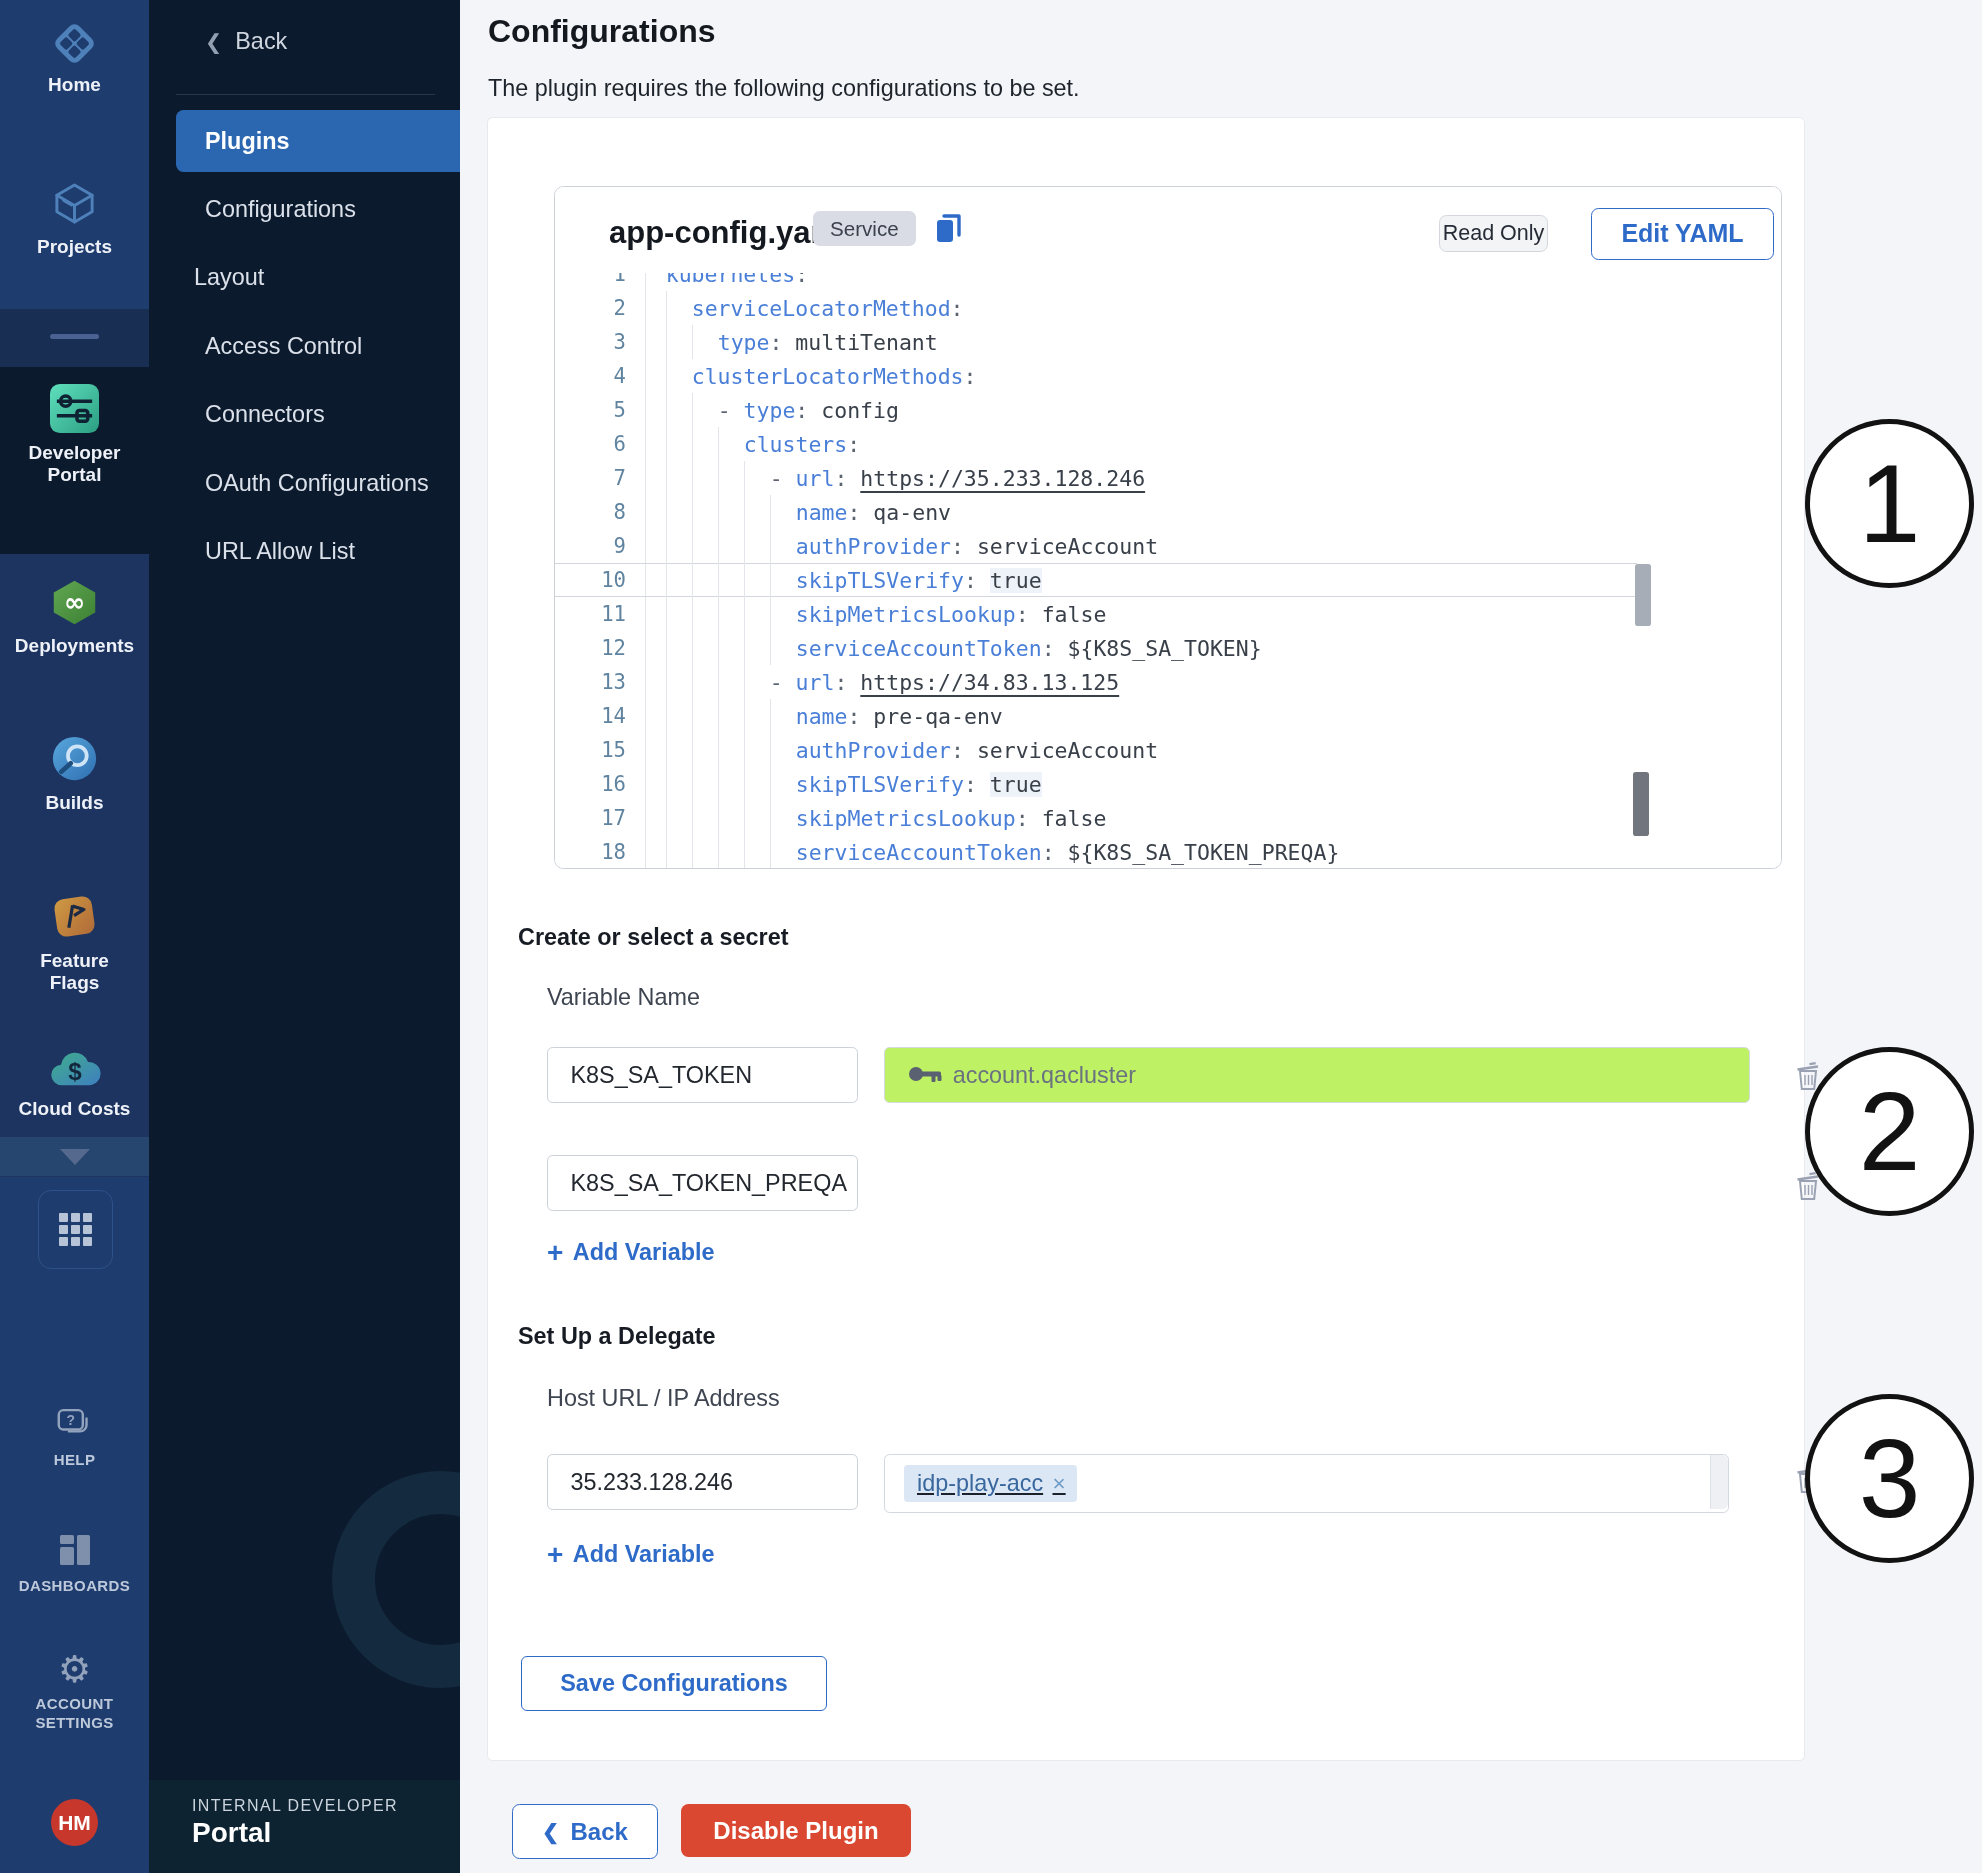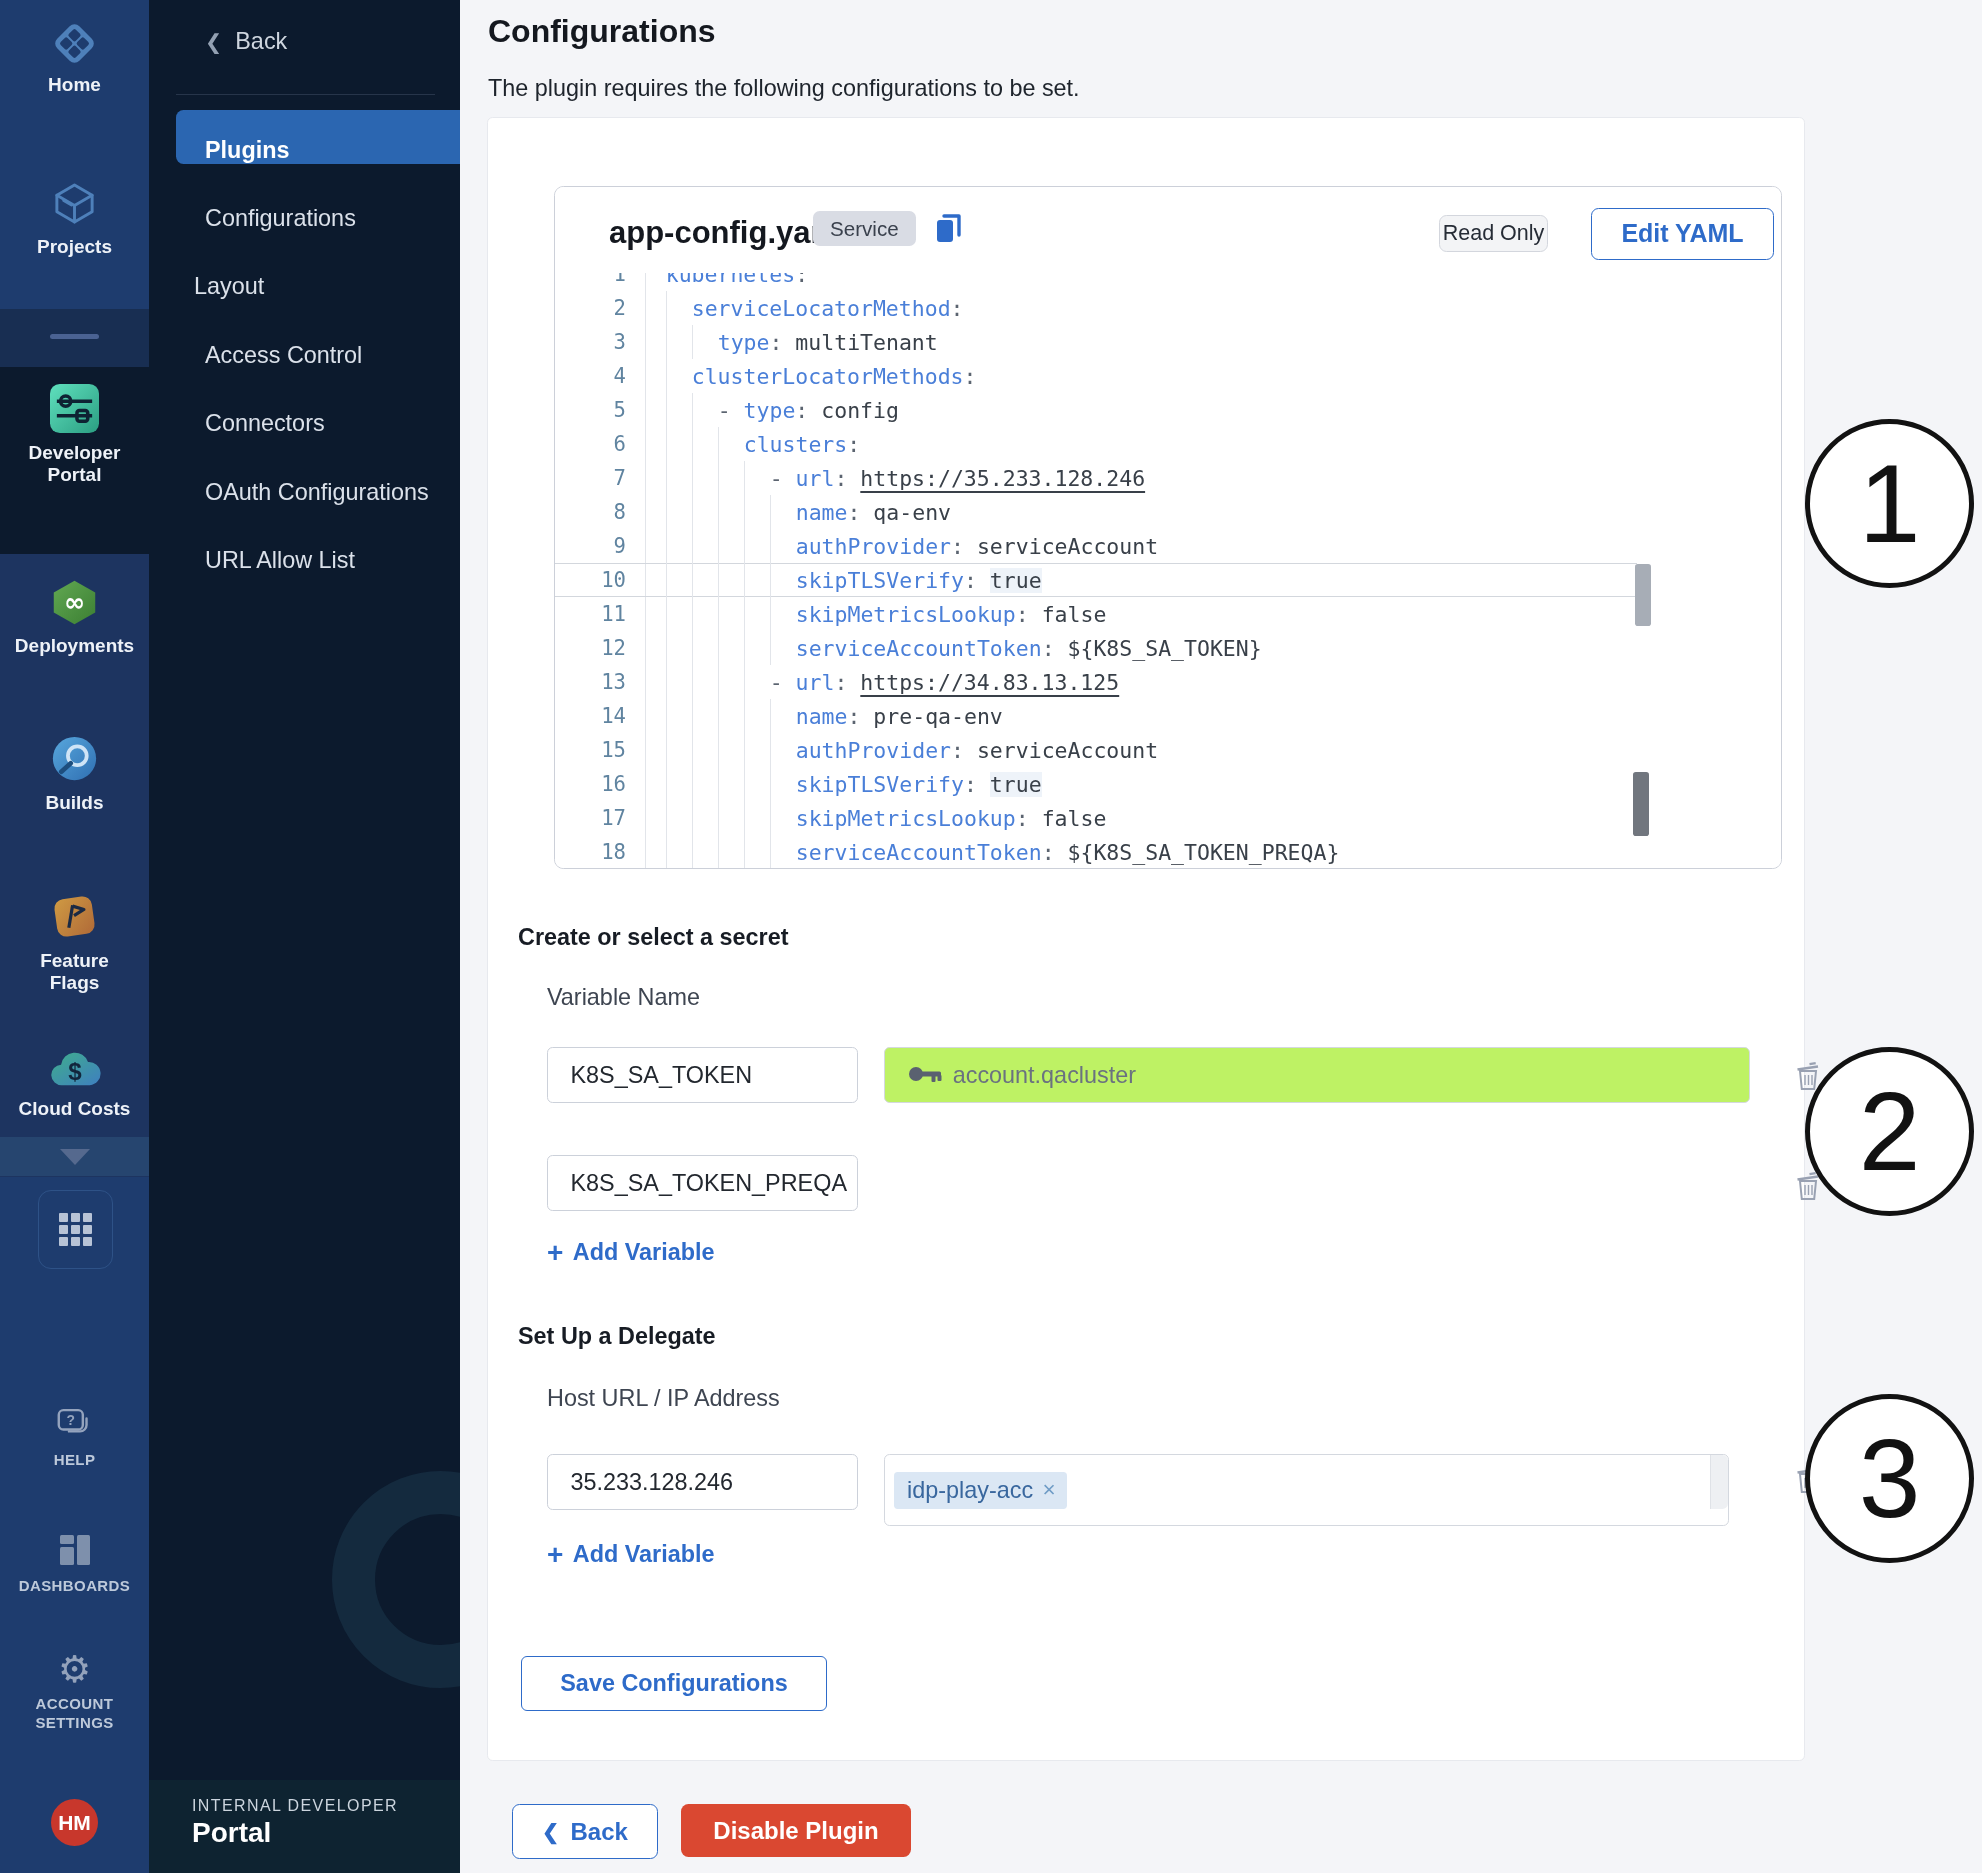--- a/index.html
+++ b/index.html
@@ -27,21 +27,21 @@
           color:#fff;font-size:21px;font-weight:bold;}
   .gear-glyph{font-size:37px;color:#93a2bb;line-height:37px;}
 
   
   .sidenav{position:absolute;left:149px;top:0;width:311px;height:1874px;background:#0c1a2d;z-index:4;overflow:hidden;}
   .ring{position:absolute;border-radius:50%;border:43px solid #142a3e;}
   .back-row{position:absolute;left:56px;top:28px;display:flex;align-items:center;cursor:pointer;}
   .back-chev{color:#93a0b2;font-size:20.6px;margin-right:13px;}
   .back-txt{color:#cfd6df;font-size:23.4px;}
   .nav-div{position:absolute;left:27px;top:94px;width:259px;height:0.9px;background:#27354a;}
-  .nav-item{position:absolute;left:0;width:311px;height:54px;display:flex;align-items:flex-end;padding-left:56px;box-sizing:border-box;
+  .nav-item{position:absolute;left:0;width:311px;height:62px;display:flex;align-items:center;padding-left:56px;box-sizing:border-box;
             color:#dbe1ea;font-size:23.4px;cursor:pointer;}
   .nav-item.active{left:27px;width:284px;background:#2b66b1;border-radius:7.5px 0 0 7.5px;color:#fff;font-weight:bold;padding-left:29px;}
   .side-footer{position:absolute;left:0;top:1780px;width:311px;height:94px;background:#0e2331;}
   .foot-eyebrow{position:absolute;left:43px;top:17px;font-size:16px;letter-spacing:1.4px;color:#ccd5de;}
   .foot-title{position:absolute;left:43px;top:37px;font-size:28px;font-weight:bold;color:#fff;}
 
   
   .main-title{position:absolute;left:488px;top:13px;font-size:32px;font-weight:bold;color:#14181f;}
   .main-sub{position:absolute;left:488px;top:75px;font-size:23.4px;color:#1e242c;}
   .card{position:absolute;left:487px;top:117px;width:1316px;height:1642px;background:#fff;border:0.9px solid #e7e9ee;border-radius:5.6px;}
@@ -72,22 +72,22 @@
   .sb-thumb{position:absolute;width:16px;border-radius:2.8px;}
 
   
   .sec-title{position:absolute;font-size:23.4px;font-weight:bold;color:#171c24;}
   .fld-label{position:absolute;font-size:23.4px;color:#3e4551;}
   .name-input{position:absolute;left:547px;width:311px;height:56px;background:#fff;border:0.9px solid #ccd1da;border-radius:5.6px;
               box-sizing:border-box;display:flex;align-items:center;padding-left:22.5px;font-size:23.4px;color:#23282f;}
   .secret-box{position:absolute;left:884px;width:866px;height:56px;background:#bef264;border:0.9px solid #d4d8df;border-radius:5.6px;
               box-sizing:border-box;display:flex;align-items:center;padding-left:22.5px;cursor:pointer;}
   .secret-box .stxt{margin-left:11.2px;font-size:23.4px;color:#6a7280;}
-  .tags-box{position:absolute;left:884px;width:845px;height:72px;background:#fff;border:0.9px solid #d4d8df;border-radius:5.6px;
-            box-sizing:border-box;display:flex;align-items:center;padding-left:9px;position:absolute;}
+  .tags-box{position:absolute;left:884px;width:845px;height:59px;background:#fff;border:0.9px solid #d4d8df;border-radius:5.6px;
+            box-sizing:border-box;display:flex;align-items:center;padding-left:19px;position:absolute;text-decoration:underline;}
   .tag-chip{display:flex;align-items:center;background:#dbe7f4;border-radius:3.7px;height:37px;padding:0 11.2px 0 13px;
             font-size:23.4px;color:#39679e;}
   .tag-x{margin-left:9.4px;color:#6f9cc6;font-size:22.5px;cursor:pointer;}
   .tags-scroll{position:absolute;right:0;top:0;width:17px;height:54px;background:#eef0f3;border-left:0.9px solid #dfe2e7;border-radius:0 5.6px 5.6px 0;}
   .add-link{position:absolute;left:547px;display:flex;align-items:center;color:#2e6bc9;font-size:23.4px;font-weight:600;cursor:pointer;}
   .add-plus{font-size:28px;font-weight:bold;margin-right:9.4px;line-height:24px;}
   .trash-btn{position:absolute;left:1793px;width:30px;height:34px;cursor:pointer;z-index:6;}
 
   
   .btn-outline{position:absolute;background:#fff;border:1.9px solid #2e6bc9;border-radius:6px;display:flex;align-items:center;justify-content:center;

